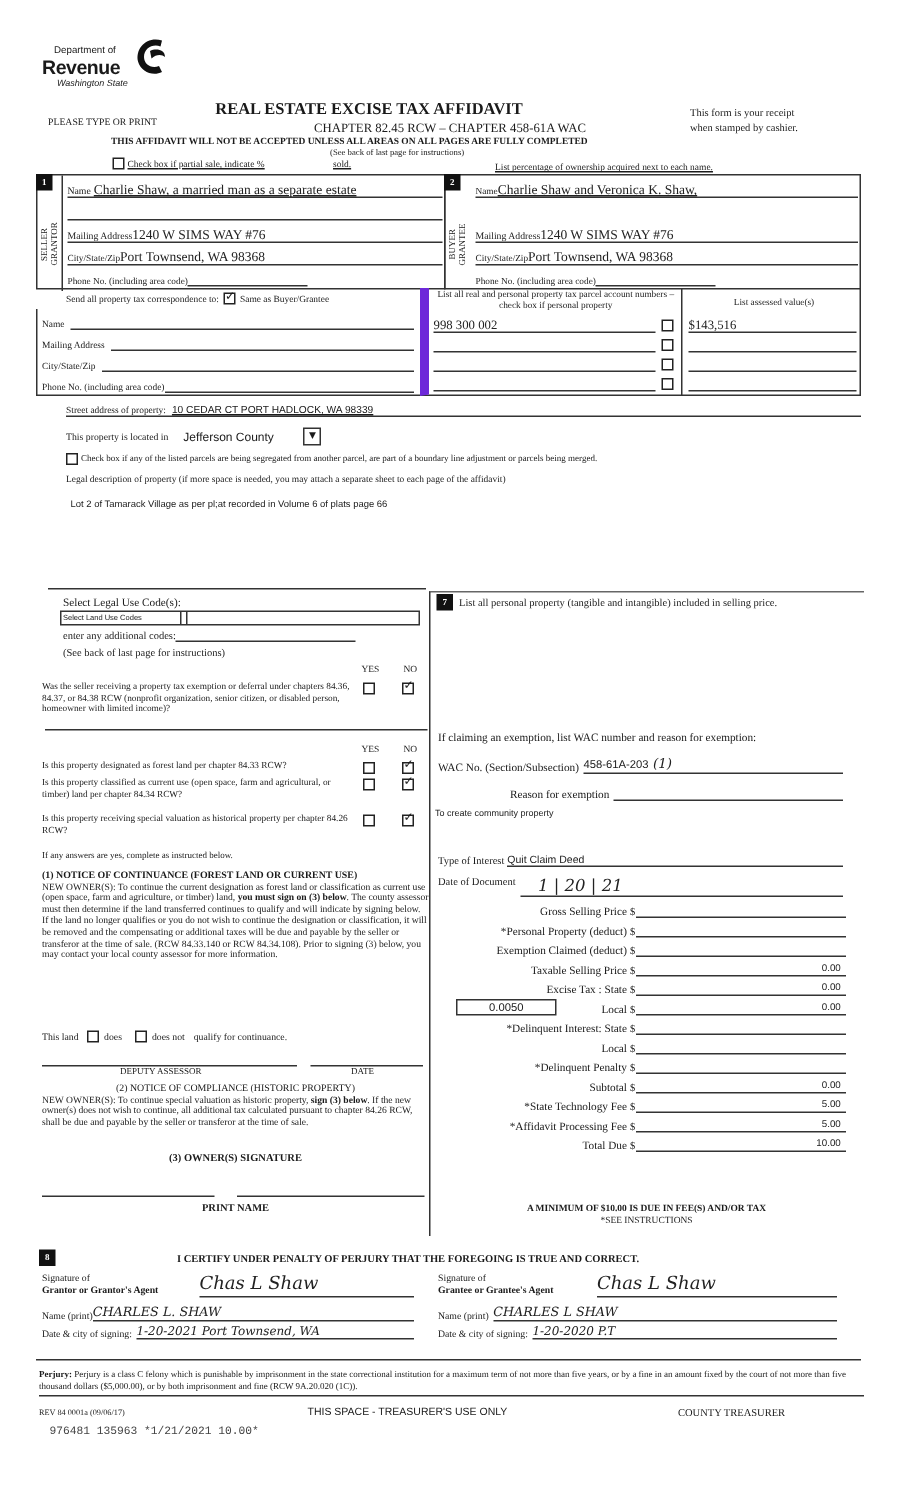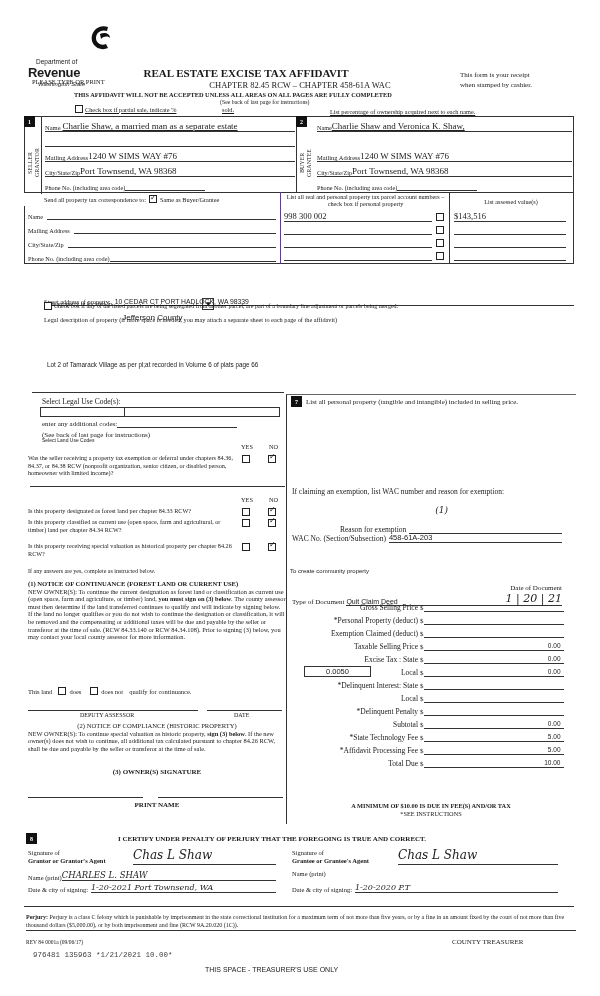--- a/index.html
+++ b/index.html
@@ -1,19 +1,19 @@
 <!DOCTYPE html>
 <html><head>
 <meta charset="utf-8">
 <style>
   * { box-sizing: border-box; margin: 0; padding: 0; }
   html, body { width: 600px; height: 996px; background: #ffffff; overflow: hidden; }
   body { font-family: "Liberation Serif", serif; color: #1a1a1a; position: relative; font-size: 7px; }
   .abs { position: absolute; }
-  .sans { font-family: "Liberation Sans", sans-serif; margin-top: 28px; }
+  .sans { font-family: "Liberation Sans", sans-serif; }
   .mono { font-family: "Liberation Mono", monospace; }
   .cb { display: inline-block; width: 8px; height: 8px; border: 1px solid #222; background: #fff; vertical-align: middle; position: relative; }
   .cb.checked::after { content: "✓"; position: absolute; left: 0px; top: -3px; font-size: 8px; font-family: "DejaVu Sans", sans-serif; }
   .secnum { background: #111; color: #fff; font-weight: bold; font-size: 6px; width: 11px; height: 11px; display: flex; align-items: center; justify-content: center; }
   .fill { font-family: Liberation Serif, serif; font-size: 9px; color: #222; }
   .hand { font-family: "DejaVu Serif", serif; font-style: italic; color: #222; }
   .vlabel { writing-mode: vertical-rl; transform: rotate(180deg); font-size: 6px; text-align: center; line-height: 7px; }
   .amount-row { display: flex; align-items: flex-end; height: 13px; }
   .amount-row .lbl { width: 128px; text-align: right; font-size: 7.5px; padding-right: 2px; }
   .amount-row .val { width: 140px; border-bottom: 1px solid #333; text-align: right; font-family: "Liberation Sans", sans-serif; font-size: 6.5px; padding-right: 3px; height: 10px; line-height: 10px; }
@@ -114,21 +114,21 @@
   <div class="abs" style="left:3px;top:30px;width:248px;height:12px;display:flex;align-items:flex-end;font-size:6.3px;">
     <span>City/State/Zip</span>
     <span style="flex:1;border-bottom:1px solid #333;height:8px;margin-left:4px;"></span>
   </div>
   <div class="abs" style="left:3px;top:44px;width:248px;height:12px;display:flex;align-items:flex-end;font-size:6.3px;">
     <span>Phone No. (including area code)</span>
     <span style="flex:1;border-bottom:1px solid #333;height:8px;"></span>
   </div>
 </div>
 
-<div class="abs" style="left:280px;top:192px;width:294px;height:72px;border-left:1px solid #6d28d9;border-bottom:1px solid #333;border-right:1px solid #333;">
+<div class="abs" style="left:280px;top:192px;width:294px;height:72px;border-left:6px solid #6d28d9;border-bottom:1px solid #333;border-right:1px solid #333;">
   <div class="abs" style="left:2px;top:1px;width:165px;text-align:center;font-size:6.2px;line-height:7px;">List all real and personal property tax parcel account numbers – check box if personal property</div>
   <div class="abs" style="left:168px;top:0;width:1px;height:72px;background:#333;"></div>
   <div class="abs" style="left:170px;top:6px;width:120px;text-align:center;font-size:6.2px;">List assessed value(s)</div>
   <div class="abs" style="left:3px;top:19px;width:290px;height:12px;">
     <span class="abs fill" style="left:0;top:0;width:148px;border-bottom:1px solid #333;height:11px;font-size:8.5px;">998 300 002</span>
     <span class="abs cb" style="left:152px;top:2px;"></span>
     <span class="abs fill" style="left:170px;top:0;width:112px;border-bottom:1px solid #333;height:11px;font-size:8.5px;">$143,516</span>
   </div>
   <div class="abs" style="left:3px;top:32px;width:290px;height:12px;">
     <span class="abs" style="left:0;top:0;width:148px;border-bottom:1px solid #333;height:11px;"></span>
@@ -251,24 +251,24 @@
     <span class="hand" style="font-size:9px;">(1)</span>
   </span>
 </div>
 <div class="abs" style="left:292px;top:525px;width:270px;display:flex;align-items:flex-end;font-size:7.5px;padding-left:48px;">
   <span>Reason for exemption</span>
   <span style="flex:1;border-bottom:1px solid #333;height:8px;margin-left:3px;"></span>
 </div>
 <div class="abs sans" style="left:290px;top:540px;font-size:6px;">To create community property</div>
 
 <div class="abs" style="left:292px;top:570px;width:270px;display:flex;align-items:flex-end;font-size:7px;">
-  <span>Type of Document</span>
+  <span>Type of Interest</span>
   <span class="sans" style="flex:1;border-bottom:1px solid #333;margin-left:2px;font-size:7px;">Quit Claim Deed</span>
 </div>
-<div class="abs" style="left:292px;top:584px;width:270px;display:flex;align-items:flex-end;font-size:7px;flex-direction:column;">
+<div class="abs" style="left:292px;top:584px;width:270px;display:flex;align-items:flex-start;font-size:7px;">
   <span>Date of Document</span>
   <span class="hand" style="flex:1;border-bottom:1px solid #333;margin-left:3px;font-size:11px;padding-left:12px;">1 | 20 | 21</span>
 </div>
 
 <div class="abs" style="left:292px;top:599px;width:272px;">
   <div class="amount-row">
     <span class="lbl">Gross Selling Price</span>
       <span style="font-size:7px;">$</span>
     <span class="val"></span>
   </div>
@@ -355,20 +355,21 @@
   <span class="hand" style="flex:1;border-bottom:1px solid #333;font-size:8px;margin-left:3px;">1-20-2021   Port Townsend, WA</span>
 </div>
 
 <div class="abs" style="left:292px;top:849px;font-size:6.5px;line-height:8px;">
   <div>Signature of</div>
   <div style="font-weight:bold;">Grantee or Grantee's Agent</div>
 </div>
 <div class="abs hand" style="left:398px;top:848px;width:160px;border-bottom:1px solid #333;font-size:12px;height:17px;">Chas L Shaw</div>
 <div class="abs" style="left:292px;top:870px;width:266px;display:flex;align-items:flex-end;font-size:6.5px;">
   <span>Name (print)</span>
+  <span class="hand" style="flex:1;border-bottom:1px solid #333;font-size:8.5px;margin-left:3px;">CHARLES  L  SHAW</span>
 </div>
 <div class="abs" style="left:292px;top:883px;width:266px;display:flex;align-items:flex-end;font-size:6.5px;">
   <span>Date &amp; city of signing:</span>
   <span class="hand" style="flex:1;border-bottom:1px solid #333;font-size:8px;margin-left:3px;">1-20-2020    P.T</span>
 </div>
 
 <div class="abs" style="left:26px;top:913px;width:550px;font-size:6px;line-height:8px;border-bottom:1px solid #333;padding-bottom:1px;">
   <b>Perjury:</b> <span>Perjury is a class C felony which is punishable by imprisonment in the state correctional institution for a maximum term of not more than five years, or by a fine in an amount fixed by the court of not more than five thousand dollars ($5,000.00), or by both imprisonment and fine (RCW 9A.20.020 (1C)).</span>
 </div>
 <div class="abs" style="left:26px;top:939px;font-size:5.5px;">REV 84 0001a (09/06/17)</div>

